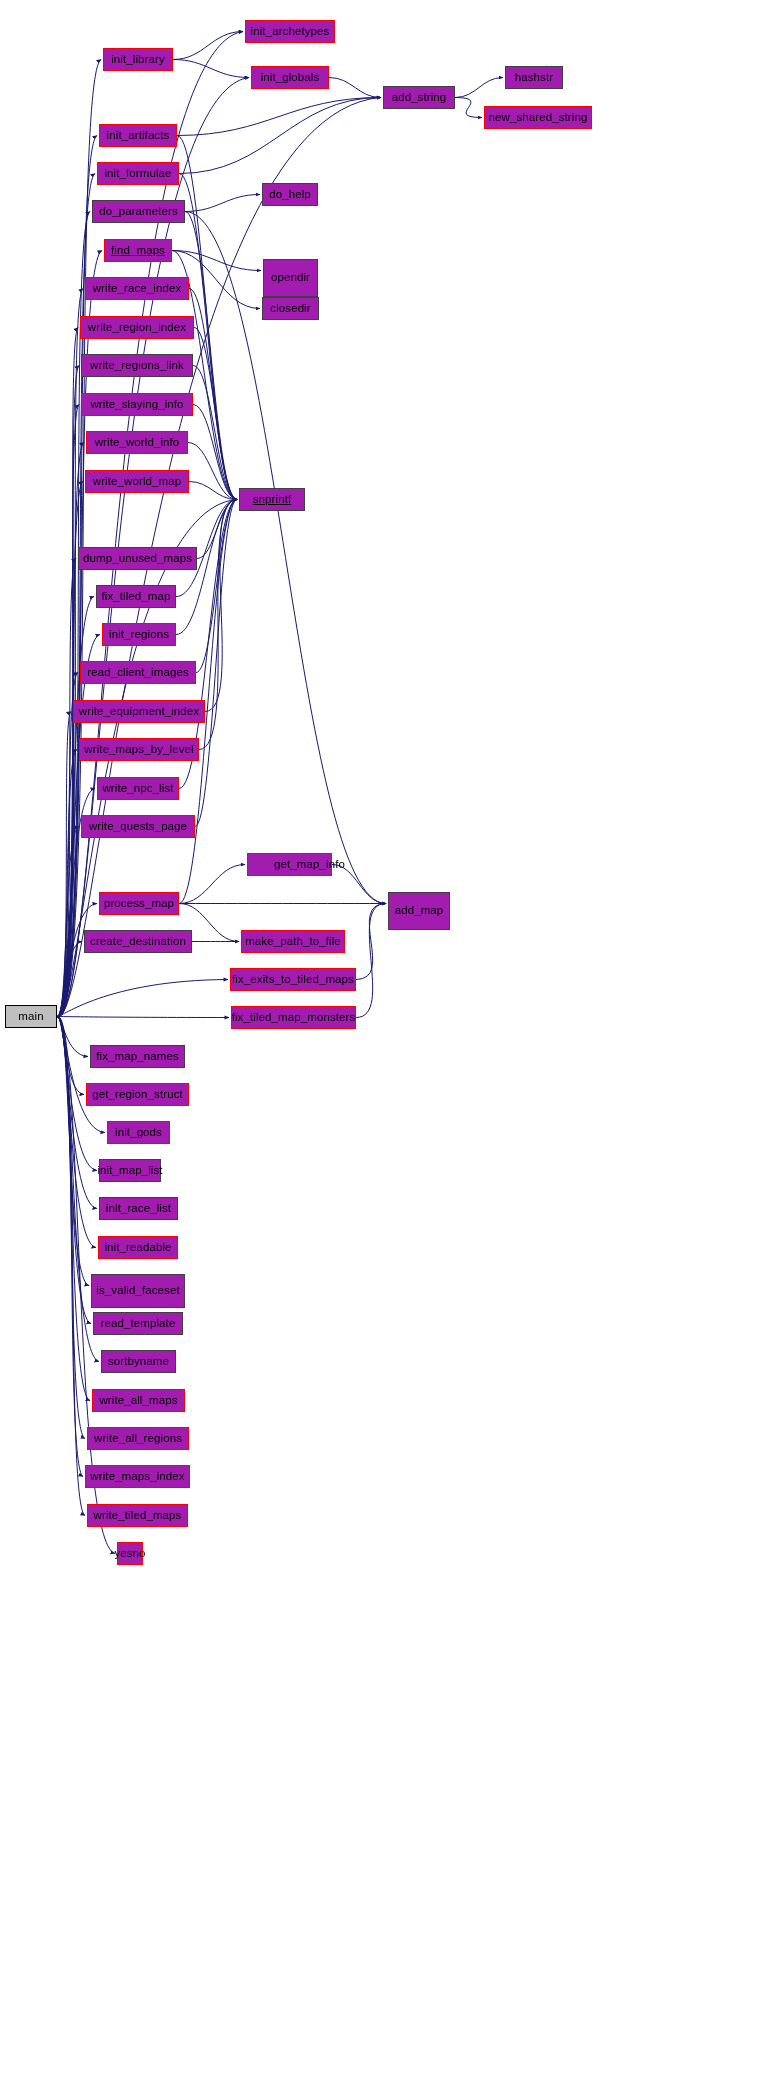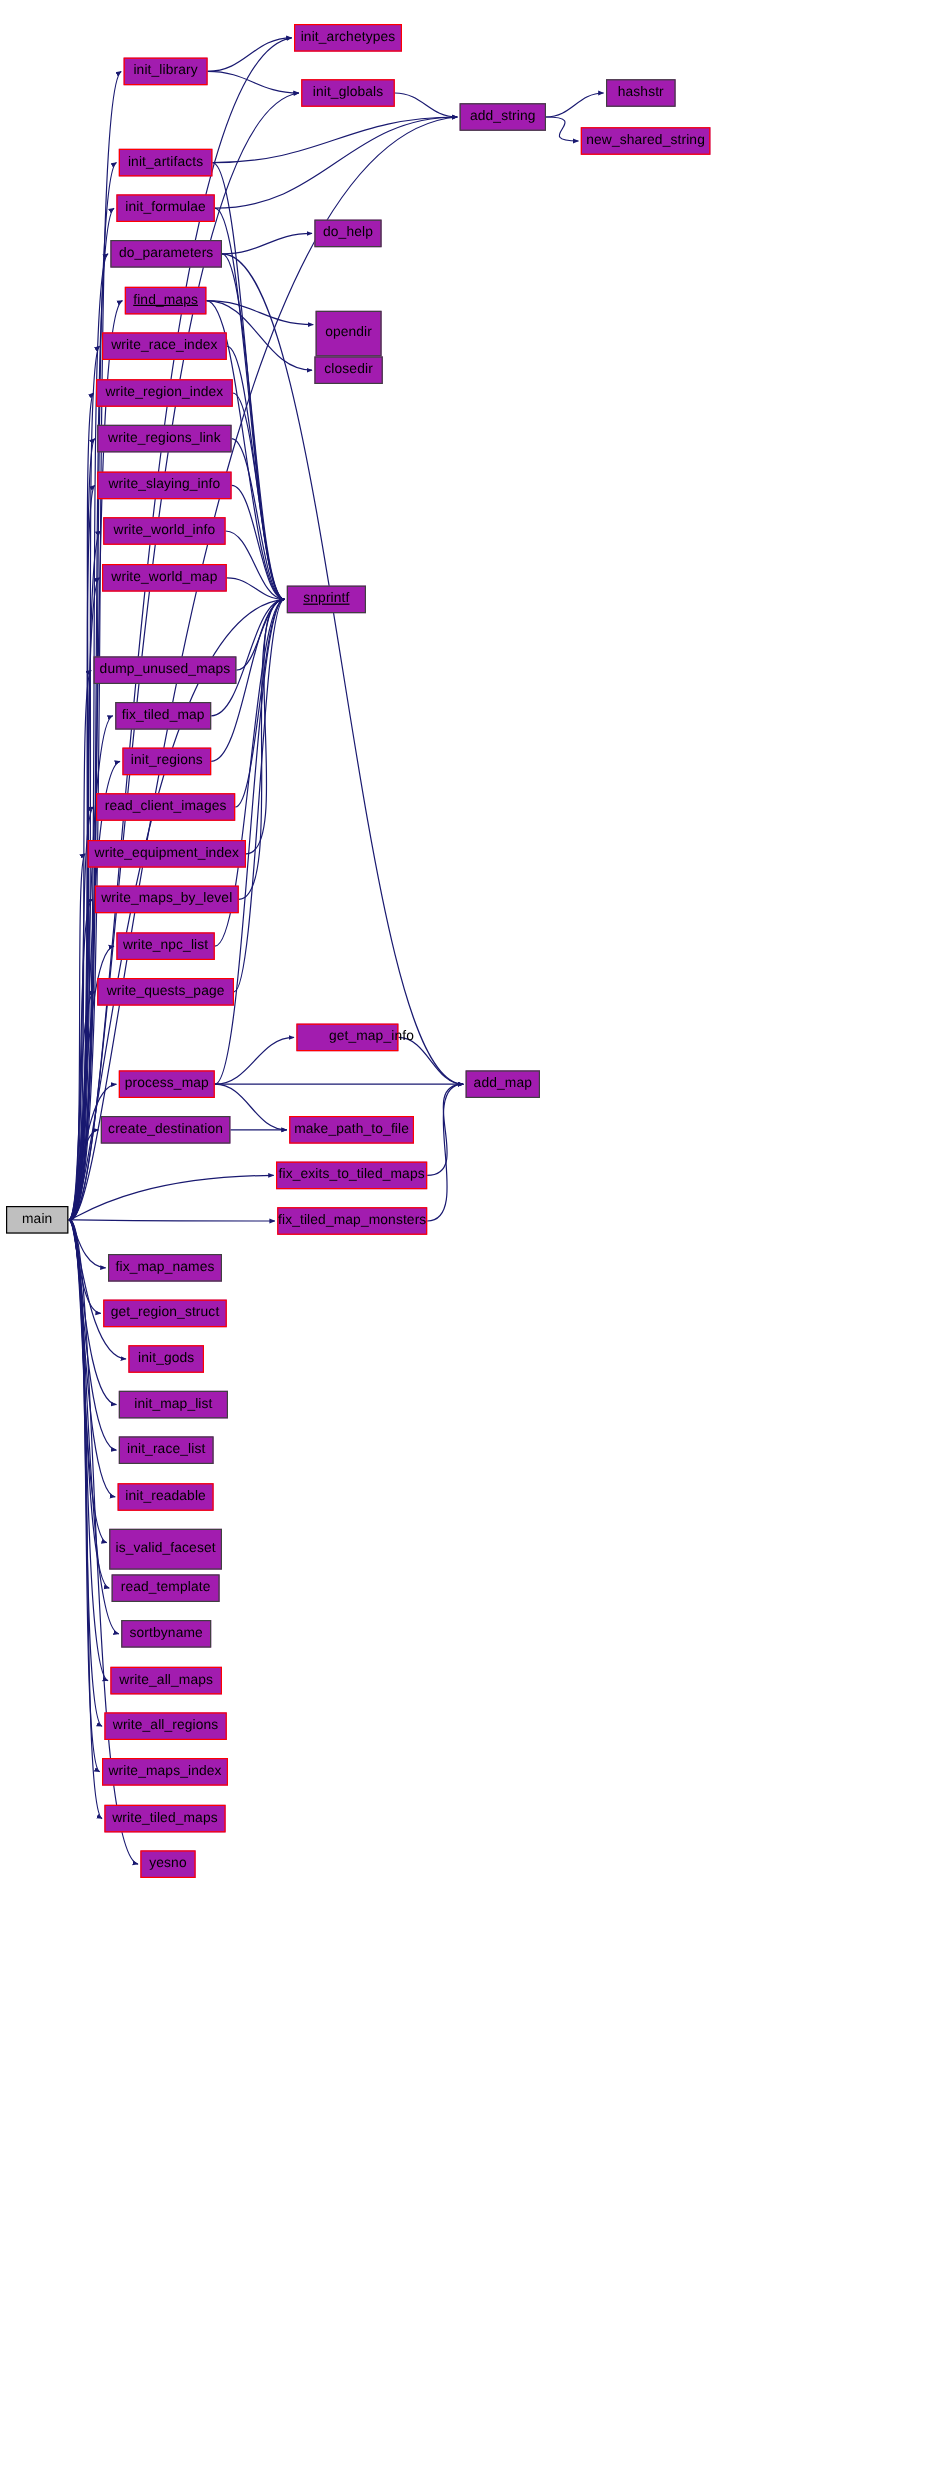--- a/index.html
+++ b/index.html
@@ -209,21 +209,21 @@
       </div>
       <div class="node" style="left: 97px; top: 777px; width: 82px; height: 23px;">
         <span>write_npc_list</span>
       </div>
       <div class="node" style="left: 81px; top: 815px; width: 114px; height: 23px;">
         <span>write_quests_page</span>
       </div>
       <div class="node" style="left: 247px; top: 853px; width: 85px; height: 23px; padding-left: 40px;">
         <span>get_map_info</span>
       </div>
-      <div class="node black" style="left: 388px; top: 892px; width: 62px; height: 23px;">
+      <div class="node black" style="left: 388px; top: 892px; width: 62px; height: 38px;">
         <span>add_map</span>
       </div>
       <div class="node" style="left: 99px; top: 892px; width: 80px; height: 23px;">
         <span>process_map</span>
       </div>
       <div class="node black" style="left: 84px; top: 930px; width: 108px; height: 23px;">
         <span>create_destination</span>
       </div>
       <div class="node" style="left: 241px; top: 930px; width: 104px; height: 23px;">
         <span>make_path_to_file</span>
@@ -236,21 +236,21 @@
       </div>
       <div class="node black" style="left: 90px; top: 1045px; width: 95px; height: 23px;">
         <span>fix_map_names</span>
       </div>
       <div class="node" style="left: 86px; top: 1083px; width: 103px; height: 23px;">
         <span>get_region_struct</span>
       </div>
       <div class="node" style="left: 107px; top: 1121px; width: 63px; height: 23px;">
         <span>init_gods</span>
       </div>
-      <div class="node black" style="left: 99px; top: 1159px; width: 91px; height: 23px;">
+      <div class="node black" style="left: 99px; top: 1159px; width: 62px; height: 23px;">
         <span>init_map_list</span>
       </div>
       <div class="node black" style="left: 99px; top: 1197px; width: 79px; height: 23px;">
         <span>init_race_list</span>
       </div>
       <div class="node" style="left: 98px; top: 1236px; width: 80px; height: 23px;">
         <span>init_readable</span>
       </div>
       <div class="node black" style="left: 91px; top: 1274px; width: 94px; height: 34px;">
         <span>is_valid_faceset</span>
@@ -266,17 +266,17 @@
       </div>
       <div class="node" style="left: 87px; top: 1427px; width: 102px; height: 23px;">
         <span>write_all_regions</span>
       </div>
       <div class="node" style="left: 85px; top: 1465px; width: 105px; height: 23px;">
         <span>write_maps_index</span>
       </div>
       <div class="node" style="left: 87px; top: 1504px; width: 101px; height: 23px;">
         <span>write_tiled_maps</span>
       </div>
-      <div class="node" style="left: 117px; top: 1542px; width: 46px; height: 23px;">
+      <div class="node" style="left: 117px; top: 1542px; width: 26px; height: 23px;">
         <span>yesno</span>
       </div>
     </div>
 </div>
 
 </body></html>

